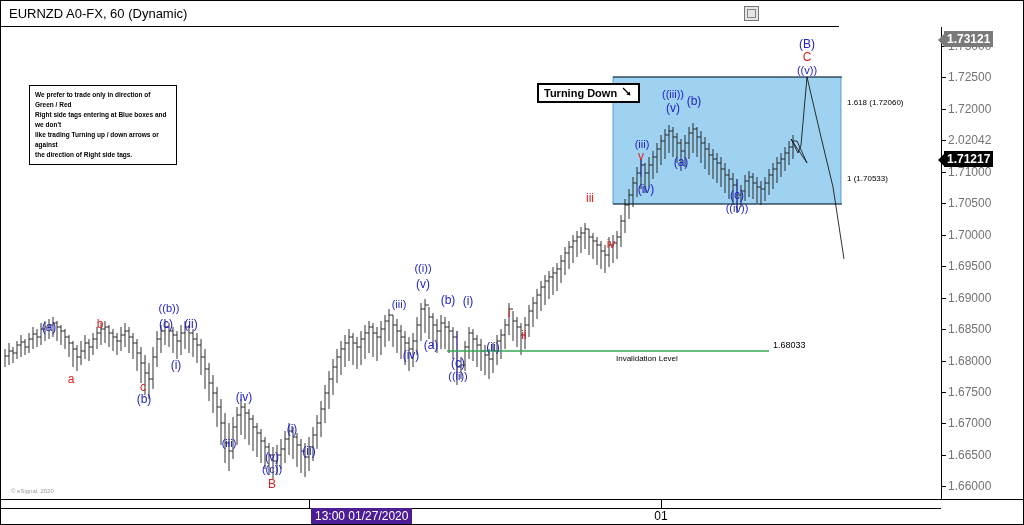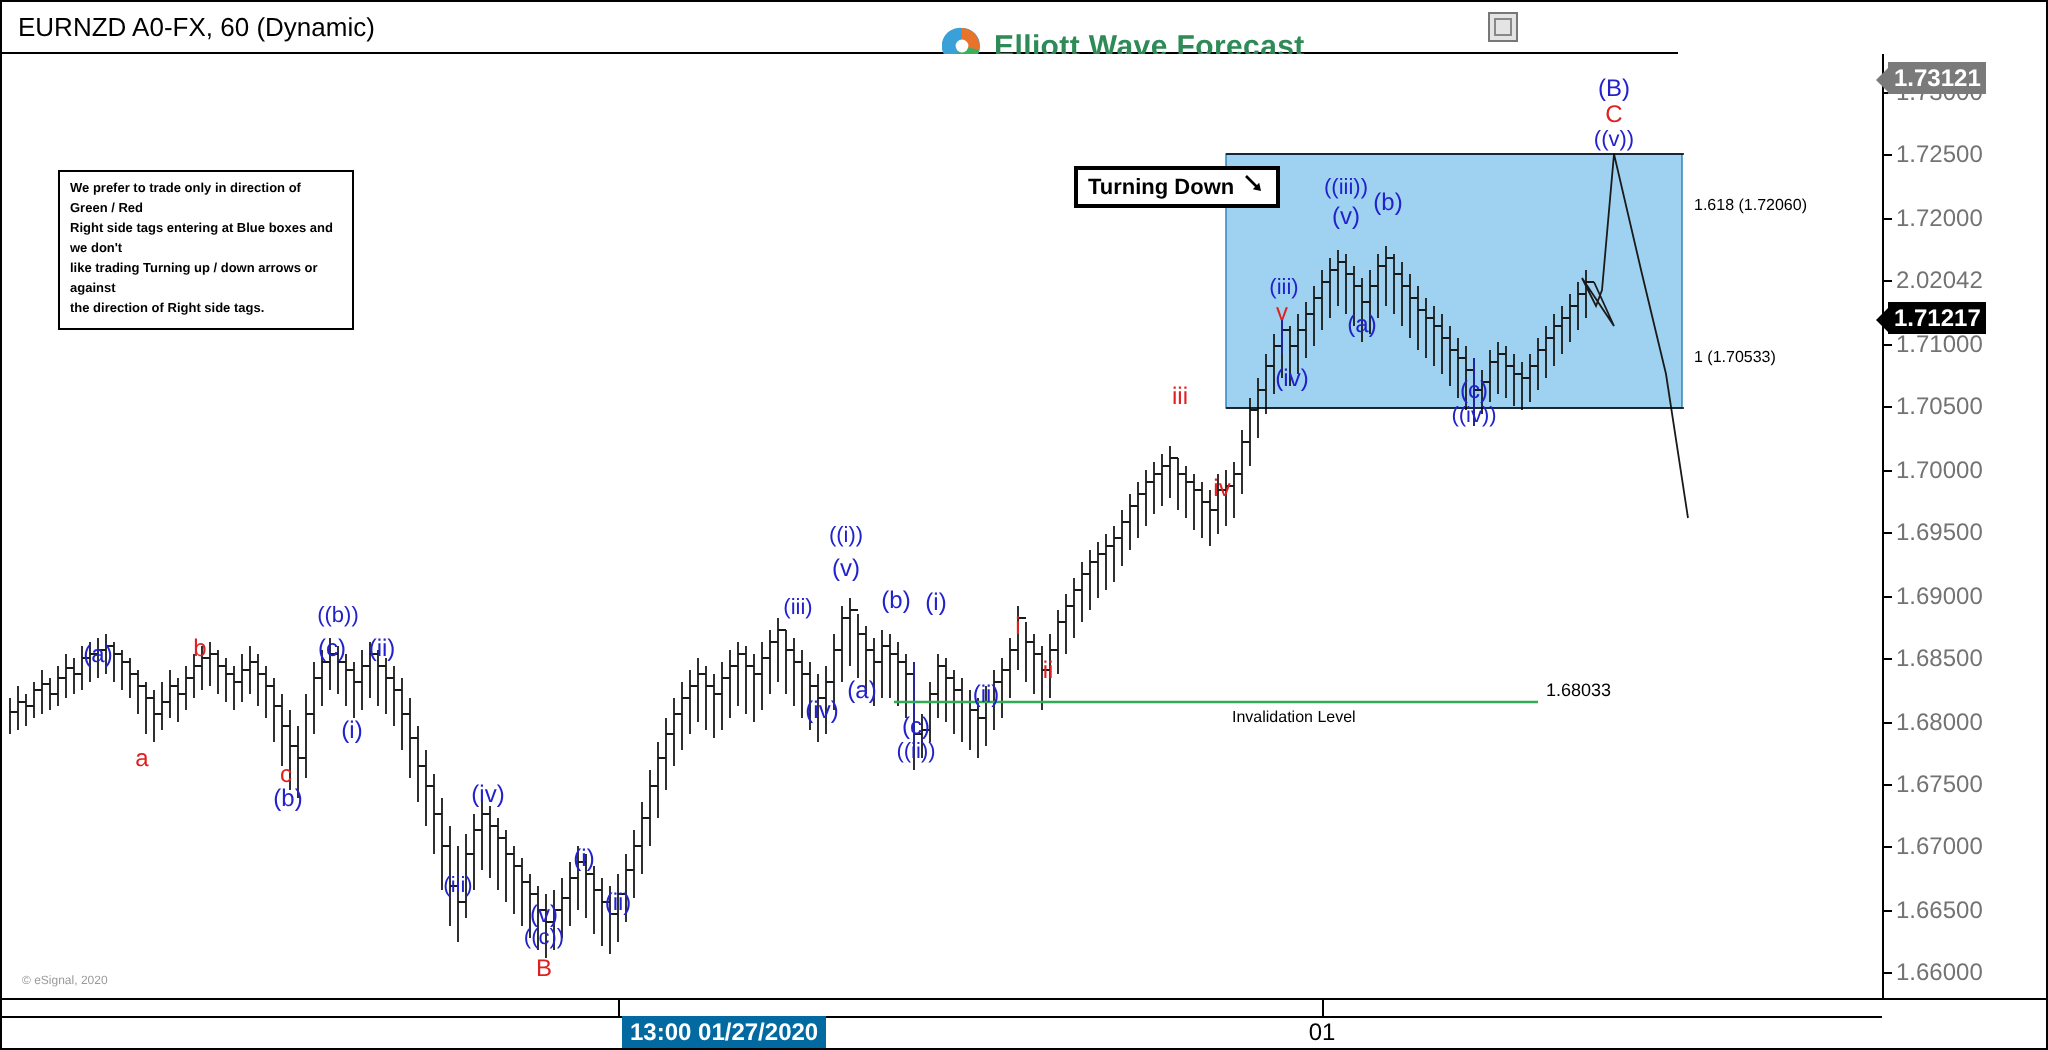--- a/index.html
+++ b/index.html
@@ -36,21 +36,21 @@
               border-top:6px solid transparent;border-bottom:6px solid transparent;
               border-right:6px solid #7a7a7a;}
 
   
   #time-axis{position:absolute;left:0;top:498px;width:1022px;height:25px;background:#fff;
              border-top:1px solid #000;box-sizing:border-box;}
   #time-axis .tline{position:absolute;left:0;top:8px;width:940px;height:1px;background:#000;}
   .ttick{position:absolute;top:9px;font-size:12px;color:#000;white-space:nowrap;
          transform:translateX(-50%);}
   .tmark{position:absolute;top:0;width:1px;height:8px;background:#000;}
-  #time-cursor{position:absolute;top:8px;background:#0369a1;color:#fff;font-weight:bold;
+  #time-cursor{position:absolute;top:8px;background:#4c1d95;color:#fff;font-weight:normal;
                font-size:12px;padding:1px 4px;white-space:nowrap;}
 
   
   #disclaimer{position:absolute;left:28px;top:84px;width:148px;
               border:1px solid #000;background:#fff;padding:4px 5px;box-sizing:border-box;}
   #disclaimer p{margin:0;font-size:6.5px;line-height:1.55;color:#000;font-weight:bold;}
 
   
   #logo{position:absolute;left:470px;top:12px;display:flex;align-items:center;gap:6px;}
   #logo-text{font-size:15px;font-weight:bold;color:#2e8b57;letter-spacing:.2px;}
@@ -80,30 +80,20 @@
 </head>
 <body>
 
 <div id="app">
 
   <div id="titlebar">
     <div id="title-text">EURNZD A0-FX, 60 (Dynamic)</div>
     <div id="win-icon"></div>
   </div>
 
-  <div id="logo">
-    <svg width="20" height="20" viewBox="0 0 20 20">
-      <circle cx="10" cy="10" r="9" fill="#3aa0d8"></circle>
-      <path d="M10 1 A9 9 0 0 1 18.5 12 L10 10 Z" fill="#e8732a"></path>
-      <path d="M18.5 12 A9 9 0 0 1 4 17.5 L10 10 Z" fill="#3fae5a"></path>
-      <path d="M4 17.5 A9 9 0 0 1 10 1 L10 10 Z" fill="#3aa0d8"></path>
-      <circle cx="10" cy="10" r="3.2" fill="#ffffff"></circle>
-    </svg>
-    <span id="logo-text">Elliott Wave Forecast</span>
-  </div>
 
   <div id="plot">
     <svg width="940" height="472">
 
       <rect x="612" y="50" width="228" height="127" fill="#9ed2f0" stroke="#2a7fb8" stroke-width="0.7"></rect>
 
       <g stroke="#1a1a1a" stroke-width="0.9" fill="none">
         <path d="M4 322 L4 340 M4 329 L8 329 M8 316 L8 338 M8 324 L12 324
                  M12 320 L12 336 M12 326 L16 326 M16 314 L16 332 M16 318 L20 318
                  M20 308 L20 330 M20 315 L24 315 M24 312 L24 328 M24 320 L28 320

